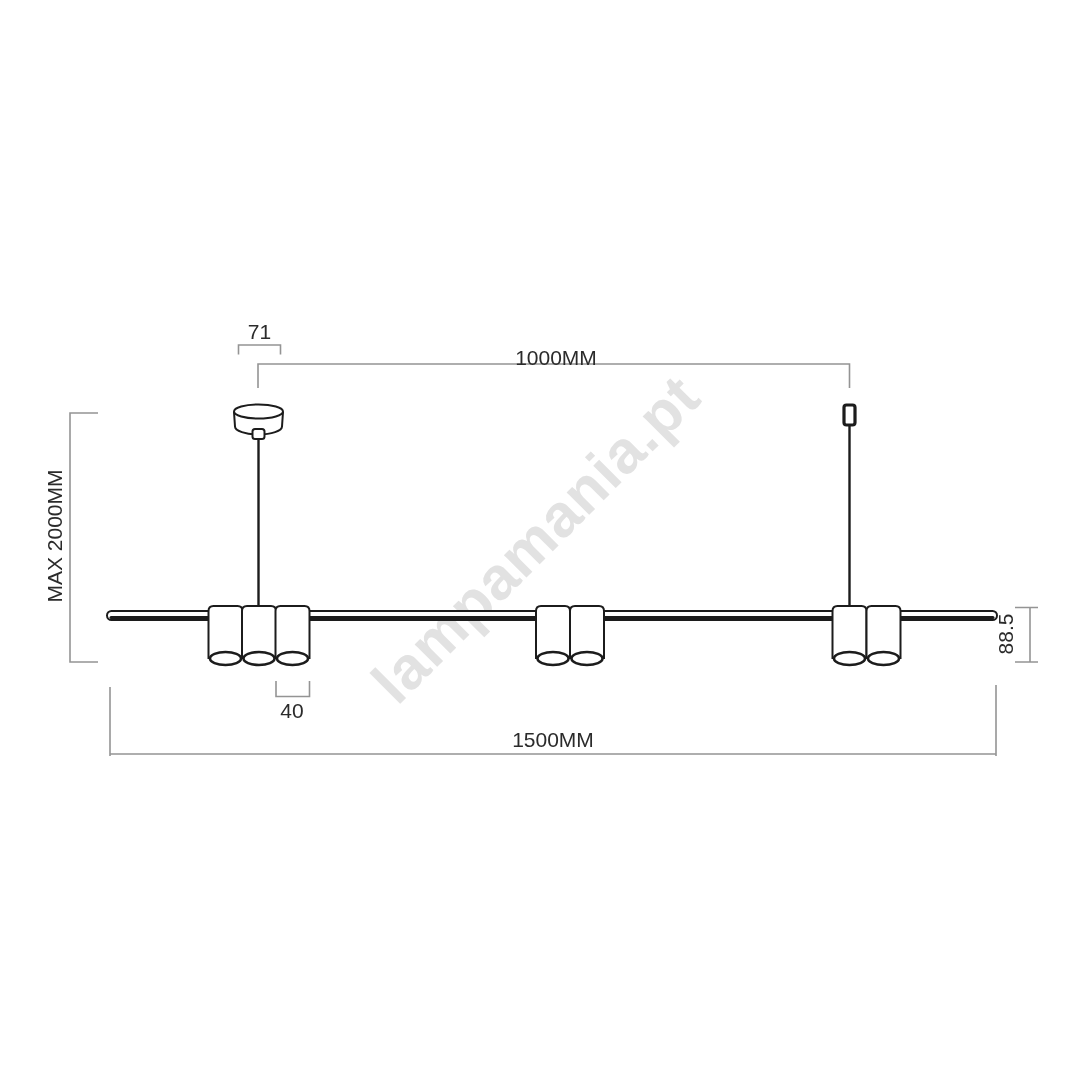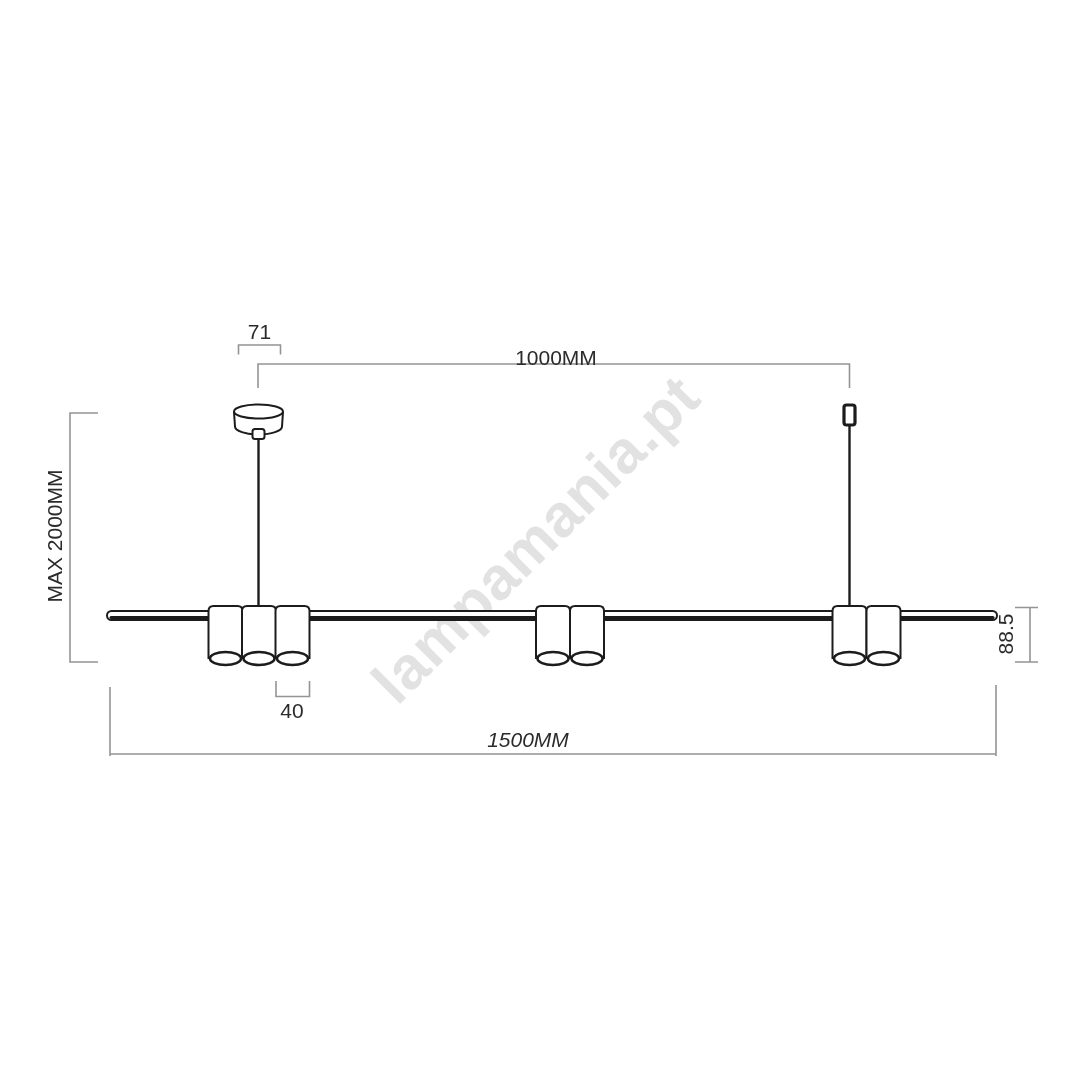--- a/index.html
+++ b/index.html
@@ -117,15 +117,15 @@
   <div class="dimlabel" style="left:259.5px;top:332px;">71</div>
 
   <div class="dimlabel" style="left:556px;top:358px;">1000MM</div>
 
   <div class="dimlabel vertical" style="left:55px;top:536px;">MAX 2000MM</div>
 
   <div class="dimlabel" style="left:292px;top:711px;">40</div>
 
   <div class="dimlabel vertical" style="left:1006px;top:634px;">88.5</div>
 
-  <div class="dimlabel" style="left:528px;top:740px;font-style:italic;">1500MM</div>
+  <div class="dimlabel" style="left:553px;top:740px;">1500MM</div>
 
 </div>
 
 </body></html>

